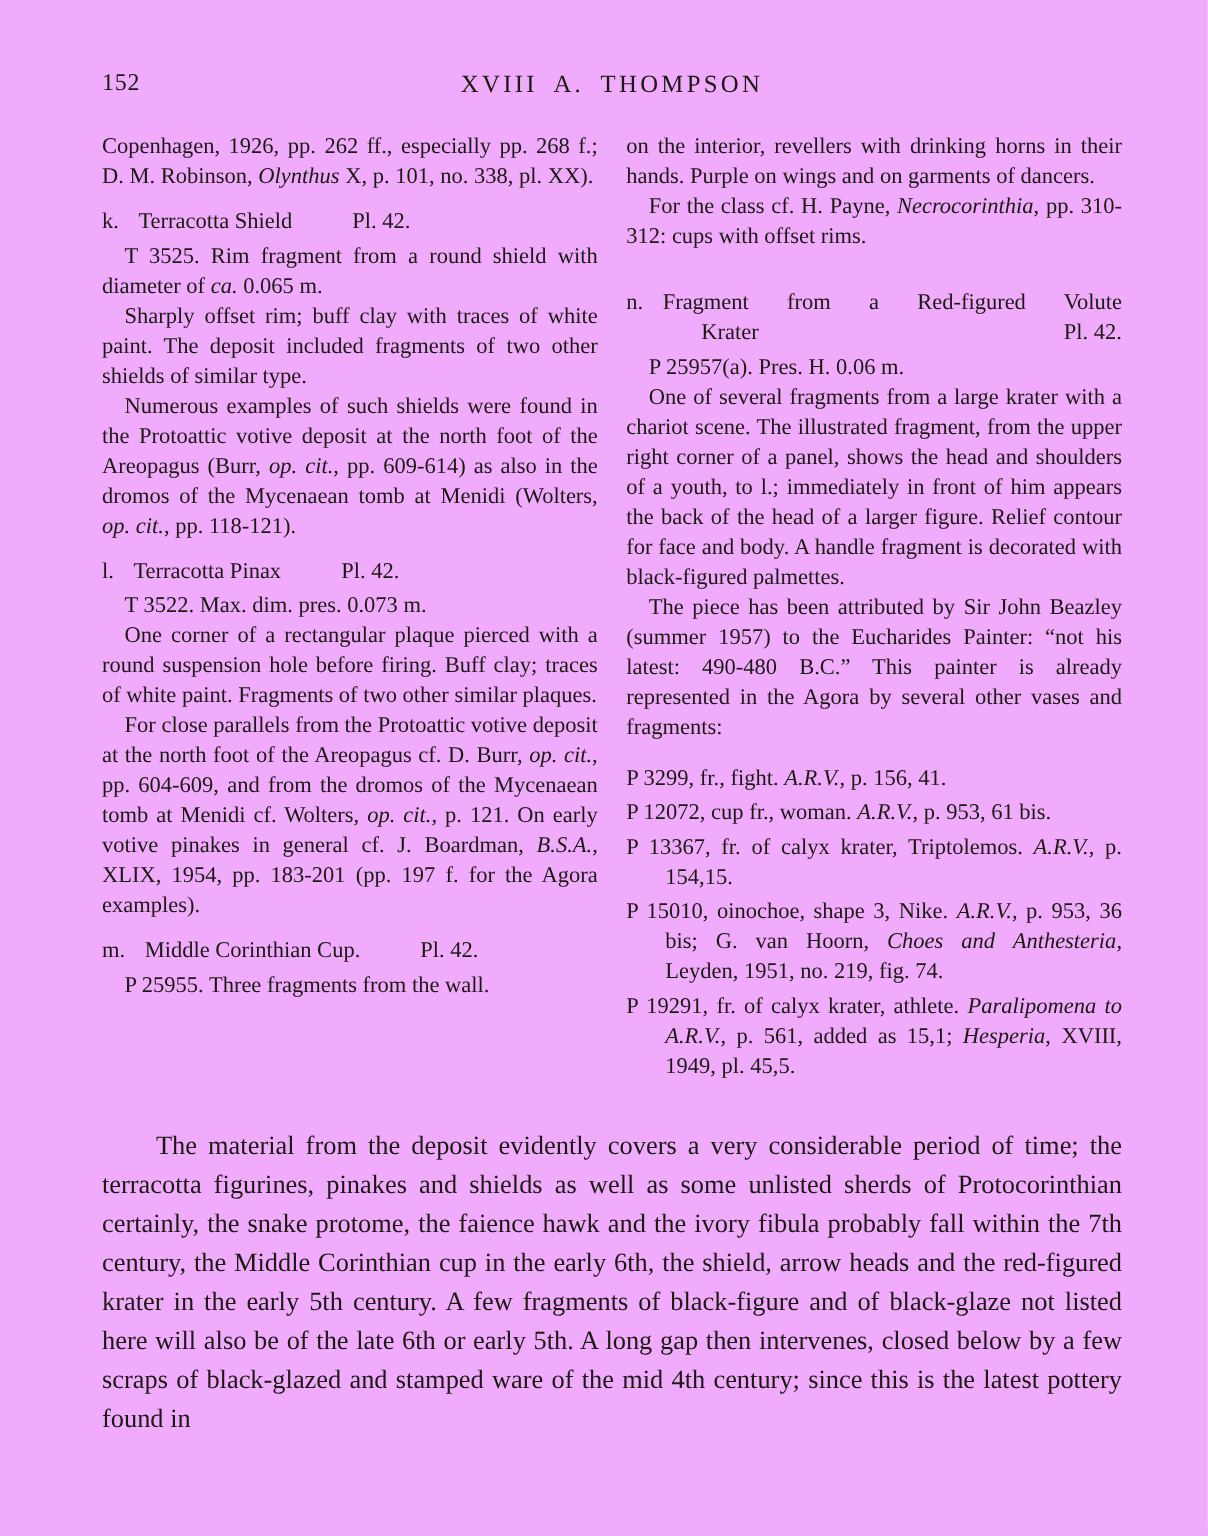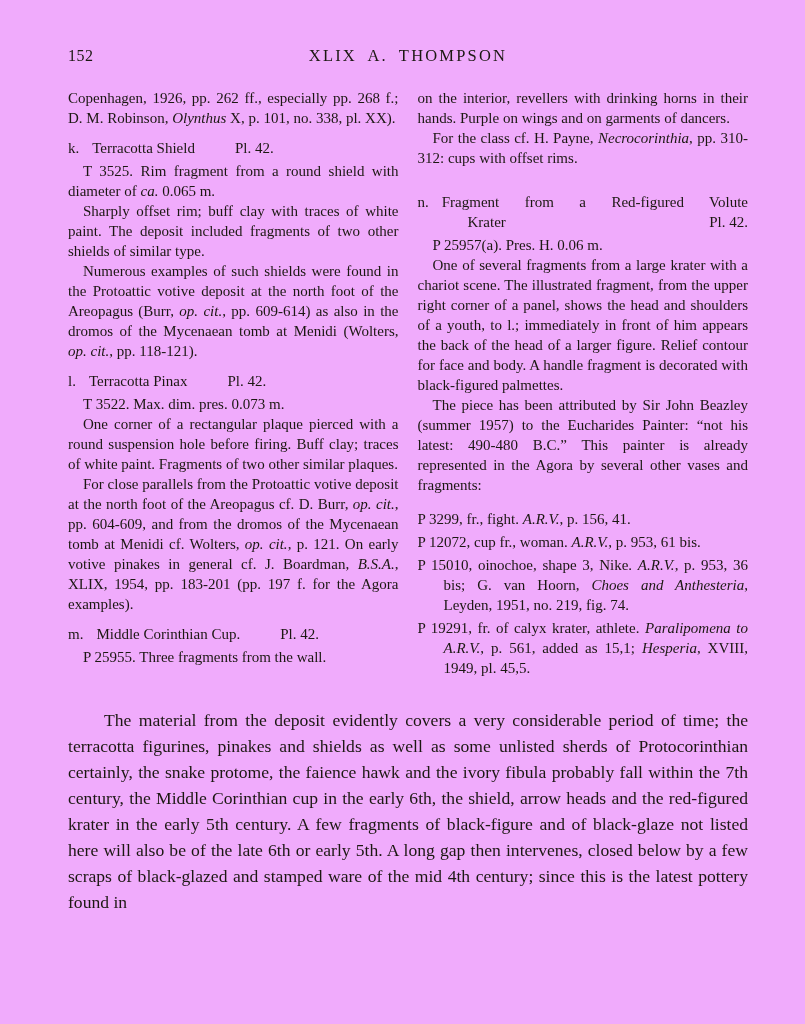--- a/index.html
+++ b/index.html
@@ -55,21 +55,21 @@
   }
   i { font-style:italic; }
 </style>
 </head>
 <body>
 
 <div class="page" style="background: #f0abfc; color: rgb(28, 24, 18);">
 
   <header class="running-head">
     <span class="pageno">152</span>
-    <span class="running-title">XLIX A. THOMPSON</span>
+    <span class="running-title">XVIII A. THOMPSON</span>
   </header>
 
   <div class="columns">
 
     <div class="col">
       <p class="noindent">Copenhagen, 1926, pp. 262 ff., especially pp. 268 f.; D. M. Robinson, <i>Olynthus</i> X, p. 101, no. 338, pl. XX).</p>
 
       <div class="entry-head">
         <span><span class="entry-label">k.</span><span>Terracotta Shield</span></span>
         <span>Pl. 42.</span>
@@ -104,20 +104,21 @@
           <span>Pl. 42.</span>
         </p>
       </div>
       <p class="indent">P 25957(a).  Pres. H. 0.06 m.</p>
       <p class="indent">One of several fragments from a large krater with a chariot scene.  The illustrated fragment, from the upper right corner of a panel, shows the head and shoulders of a youth, to l.; immediately in front of him appears the back of the head of a larger figure.  Relief contour for face and body.  A handle fragment is decorated with black-figured palmettes.</p>
       <p class="indent">The piece has been attributed by Sir John Beazley (summer 1957) to the Eucharides Painter: “not his latest: 490-480 B.C.”  This painter is already represented in the Agora by several other vases and fragments:</p>
 
       <div class="refs">
         <p class="ref">P 3299, fr., fight.  <i>A.R.V.</i>, p. 156, 41.</p>
         <p class="ref">P 12072, cup fr., woman.  <i>A.R.V.</i>, p. 953, 61 bis.</p>
+        <p class="ref">P 13367, fr. of calyx krater, Triptolemos. <i>A.R.V.</i>, p. 154,15.</p>
         <p class="ref">P 15010, oinochoe, shape 3, Nike.  <i>A.R.V.</i>, p. 953, 36 bis; G. van Hoorn, <i>Choes and Anthesteria</i>, Leyden, 1951, no. 219, fig. 74.</p>
         <p class="ref">P 19291, fr. of calyx krater, athlete.  <i>Paralipomena to A.R.V.</i>, p. 561, added as 15,1; <i>Hesperia</i>, XVIII, 1949, pl. 45,5.</p>
       </div>
     </div>
 
   </div>
 
   <p class="closing">The material from the deposit evidently covers a very considerable period of time; the terracotta figurines, pinakes and shields as well as some unlisted sherds of Protocorinthian certainly, the snake protome, the faience hawk and the ivory fibula probably fall within the 7th century, the Middle Corinthian cup in the early 6th, the shield, arrow heads and the red-figured krater in the early 5th century.  A few fragments of black-figure and of black-glaze not listed here will also be of the late 6th or early 5th.  A long gap then intervenes, closed below by a few scraps of black-glazed and stamped ware of the mid 4th century; since this is the latest pottery found in</p>
 
 </div>

